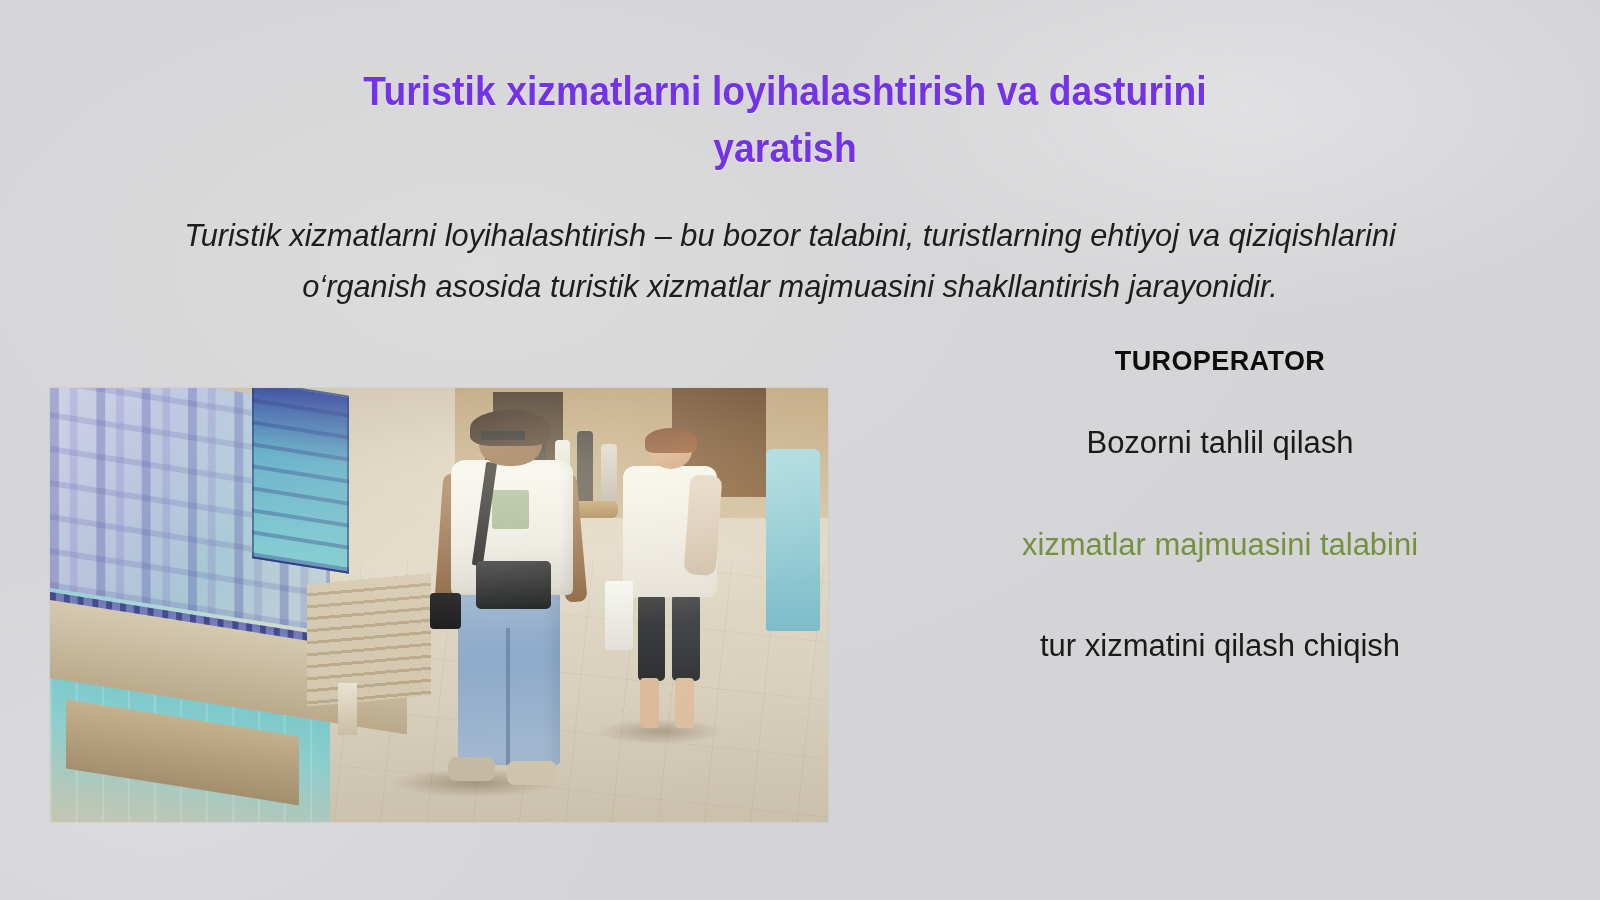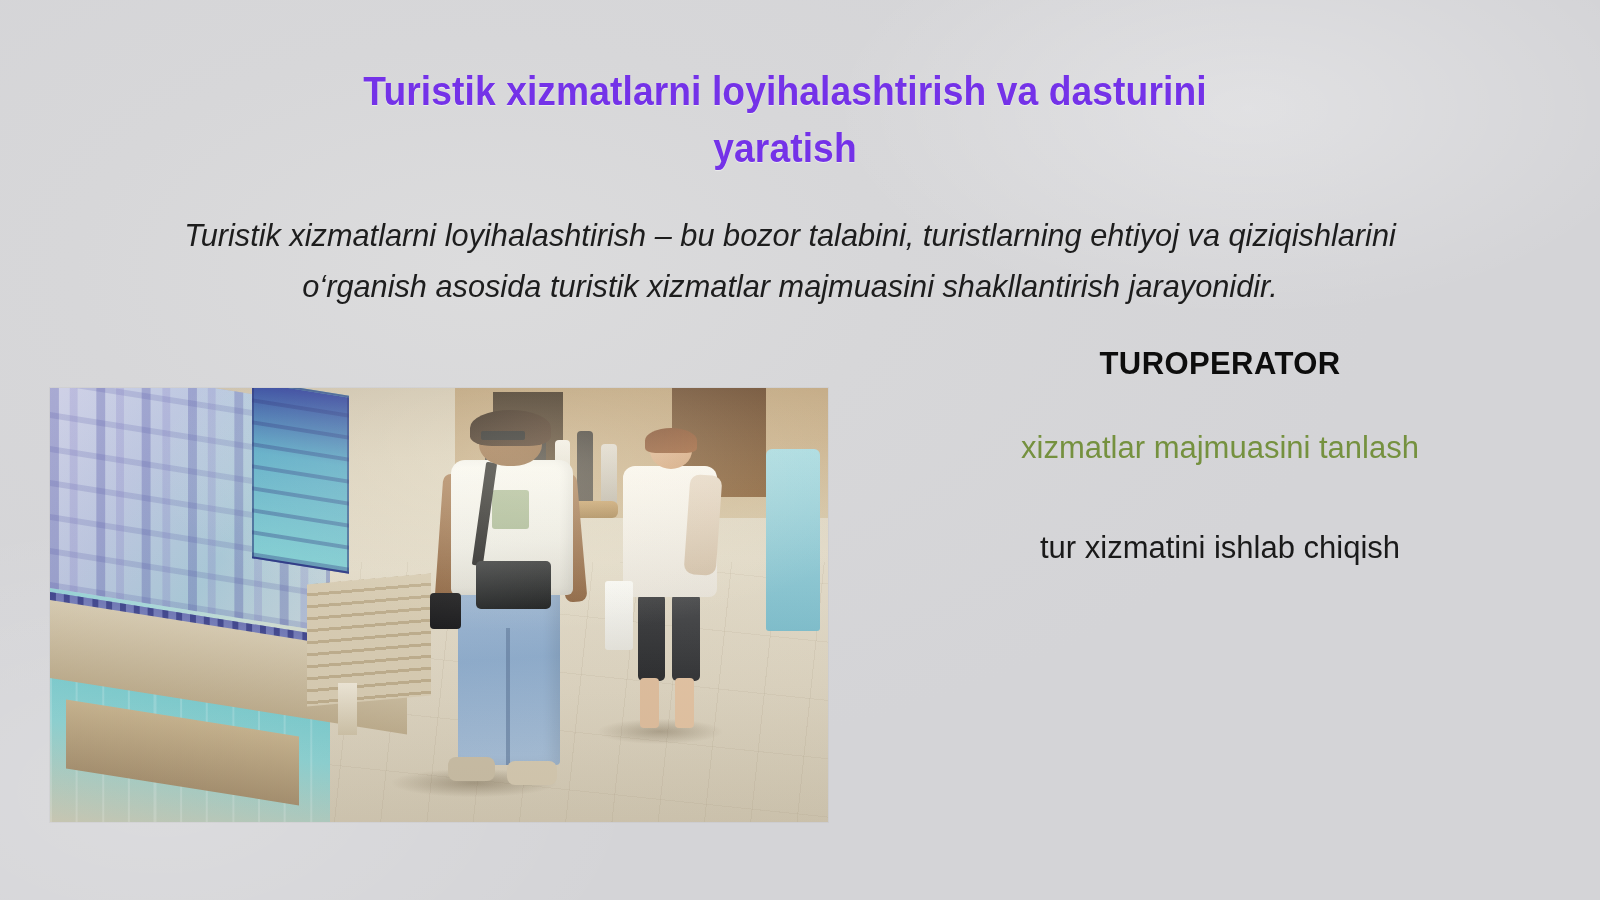--- a/index.html
+++ b/index.html
@@ -328,21 +328,21 @@
     position: absolute;
     left: 860px;
     top: 346px;
     width: 720px;
     z-index: 3;
     text-align: center;
   }
   .rc-heading {
     font-family: "Liberation Sans", sans-serif;
     font-weight: bold;
-    font-size: 31px;
+    font-size: 27px;
     letter-spacing: 0.4px;
     color: #0d0d0d;
     margin: 0 0 46px 0;
   }
   .rc-item {
     font-family: "Liberation Sans", sans-serif;
     font-weight: normal;
     font-size: 31px;
     line-height: 1.30;
     margin: 0 0 62px 0;
@@ -421,20 +421,21 @@
         <div class="hair"></div>
       </div>
 
       <div class="sunhaze"></div>
     </div>
   </div>
 
   <div class="rightcol">
     <div class="rc-heading">TUROPERATOR</div>
 
-
-    <div class="rc-item green">xizmatlar majmuasini tanlash</div>
-
-    <div class="rc-item">tur xizmatini ishlab chiqish</div>
+    <div class="rc-item">Bozorni tahlil qilash</div>
+
+    <div class="rc-item green">xizmatlar majmuasini talabini</div>
+
+    <div class="rc-item">tur xizmatini qilash chiqish</div>
 
   </div>
 
 </div>
 
 </body></html>

